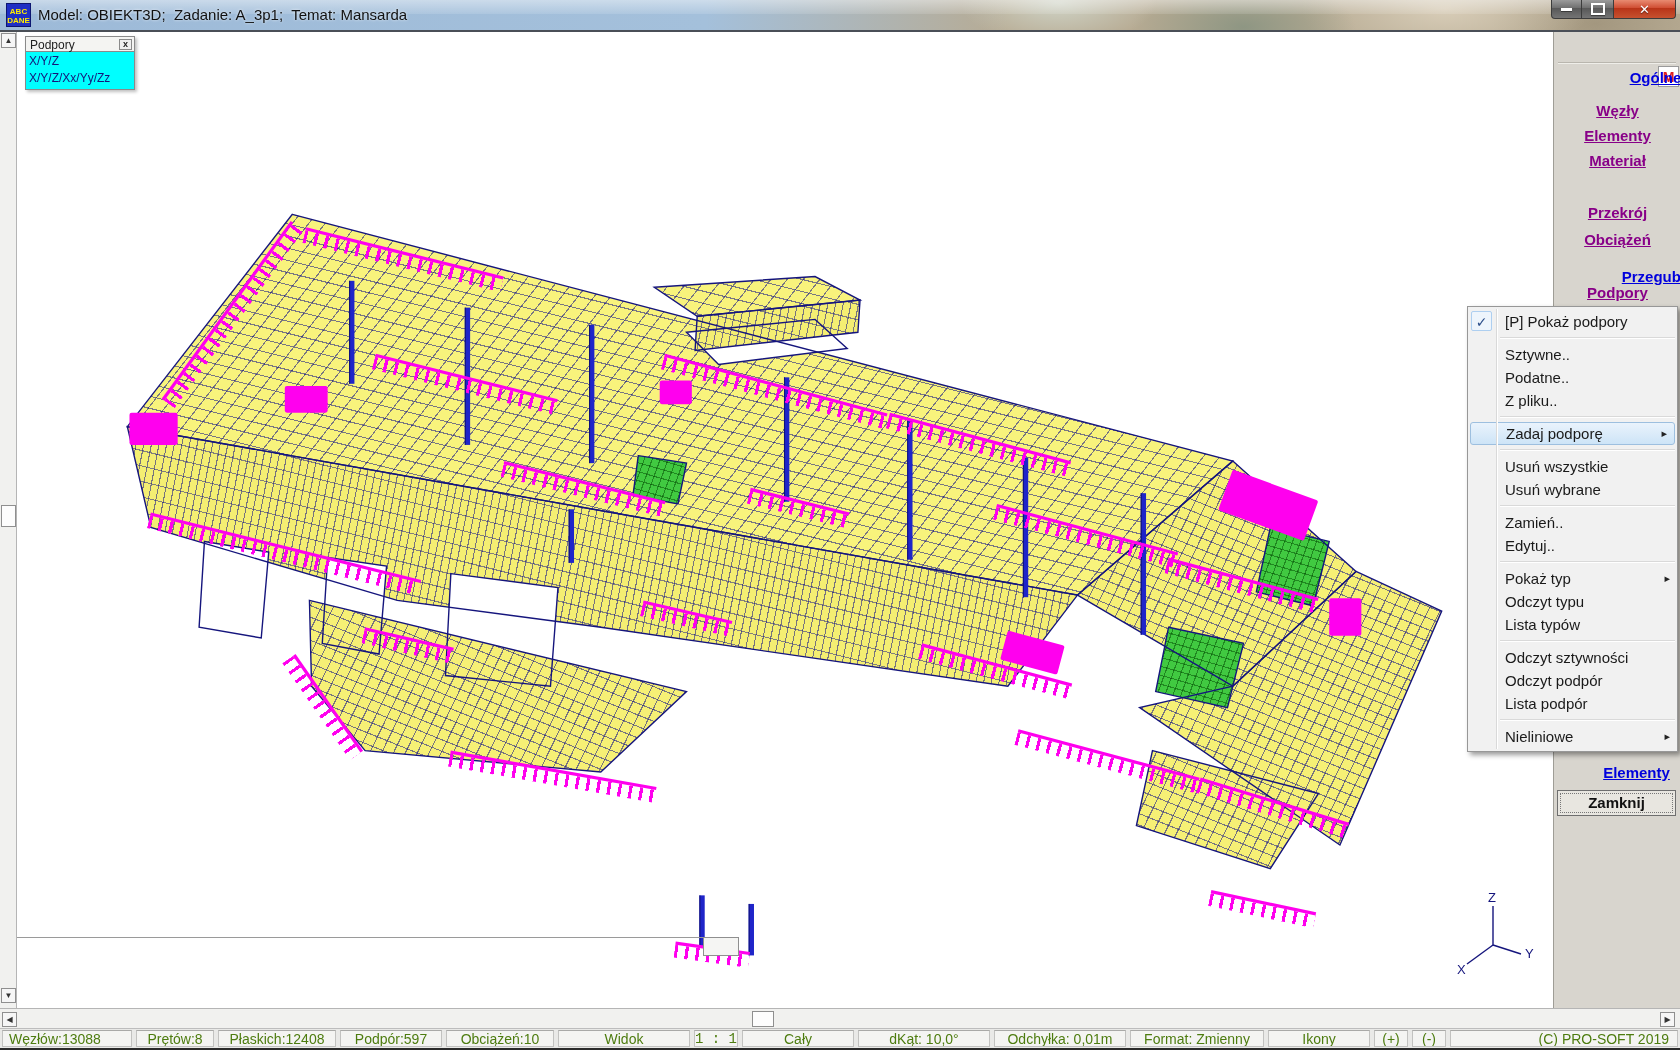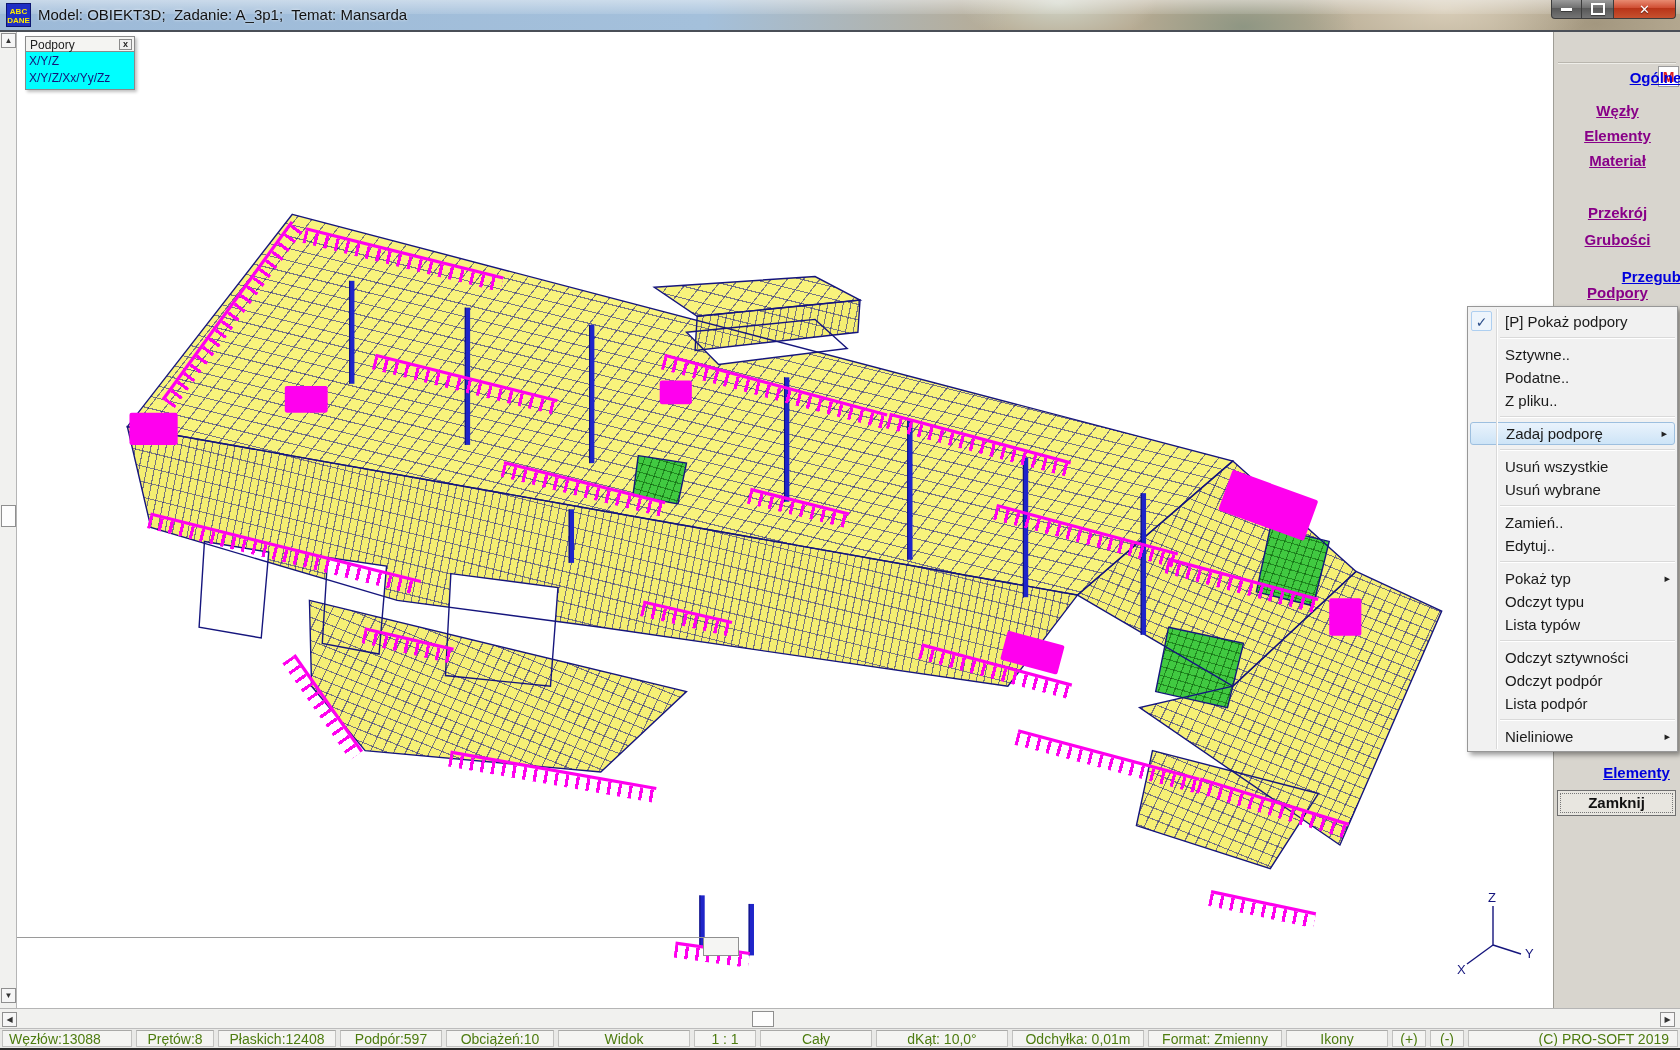--- a/index.html
+++ b/index.html
@@ -101,21 +101,21 @@
   
   .axis{position:absolute;left:1438px;top:858px;width:85px;height:92px;}
   .axis text{fill:#15157d;font-size:13px;font-family:"Liberation Sans",sans-serif;}
   
   .statusbar{position:absolute;left:0;top:1028px;width:1680px;height:20px;background:#e9e9e7;
      border-top:1px solid #bdbdbd;display:flex;align-items:stretch;padding:1px 2px;box-sizing:border-box;gap:4px;}
   .scell{background:#f4f4f2;border:1px solid #c2c2c0;border-top-color:#a9a9a7;box-sizing:border-box;
      font-size:14px;color:#4d7c0f;line-height:16px;text-align:center;white-space:nowrap;overflow:hidden;flex:none;}
   .scell:nth-child(1){width:130px;text-align:left;padding-left:6px;}
   .scell:nth-child(2){width:78px;}  .scell:nth-child(3){width:118px;} .scell:nth-child(4){width:102px;}
-  .scell:nth-child(5){width:108px;} .scell:nth-child(6){width:132px;} .scell:nth-child(7){width:62px;}
+  .scell:nth-child(5){width:108px;} .scell:nth-child(6){width:132px;} .scell:nth-child(7){width:44px;font-family:Liberation Mono, monospace;}
   .scell:nth-child(8){width:112px;} .scell:nth-child(9){width:132px;} .scell:nth-child(10){width:132px;}
   .scell:nth-child(11){width:134px;}.scell:nth-child(12){width:102px;}.scell:nth-child(13){width:34px;}
   .scell:nth-child(14){width:34px;} .scell:nth-child(15){flex:1;text-align:right;padding-right:8px;}
   .bottom-edge{position:absolute;left:0;top:1048px;width:1680px;height:2px;background:#2b2b2b;}
 </style>
 </head>
 <body>
 
 <div class="screen">
 
@@ -259,21 +259,21 @@
 
   <div class="sidebar">
     <div class="topline"></div>
     <div class="m-badge">M</div>
     <div id="sb-links">
         <div class="sb-link sb-blue" style="top: 35px;">Ogólne</div>
         <div class="sb-link sb-purple" style="top: 68px;">Węzły</div>
         <div class="sb-link sb-purple" style="top: 93px;">Elementy</div>
         <div class="sb-link sb-purple" style="top: 118px;">Materiał</div>
         <div class="sb-link sb-purple" style="top: 170px;">Przekrój</div>
-        <div class="sb-link sb-purple" style="top: 197px;">Grubości</div>
+        <div class="sb-link sb-purple" style="top: 197px;">Obciążeń</div>
         <div class="sb-link sb-blue" style="top: 234px;">Przeguby</div>
         <div class="sb-link sb-purple" style="top: 250px;">Podpory</div>
       </div>
     <div class="sb-bottom-row">
       <span class="sb-link sb-blue" style="position:static;">Elementy</span>
     </div>
     <div class="sb-zoomrow">
       <span>1:1</span>&nbsp;
       <span>Powiększ</span>
     </div>

